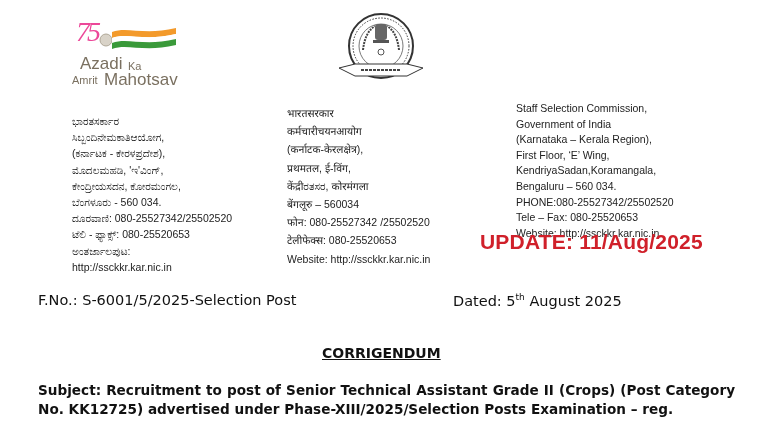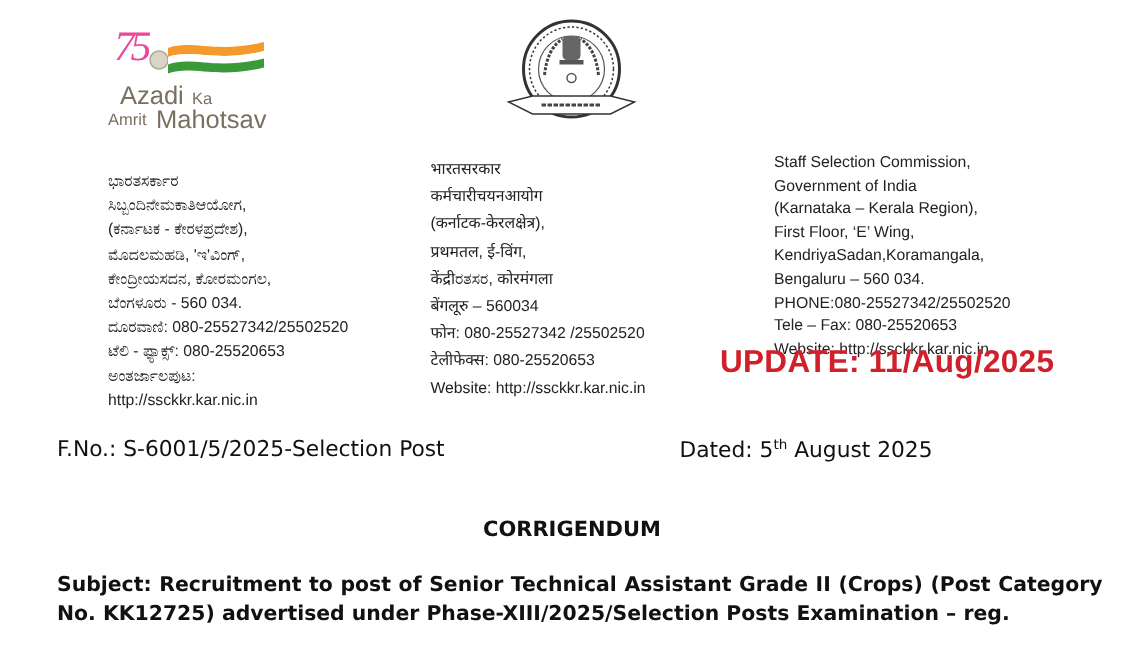--- a/index.html
+++ b/index.html
@@ -14,21 +14,21 @@
     .logo-75 .mahotsav { position:absolute; left:28px; top:54px; font-size:17px; color:#7a7060; }
     .emblem { left:335px; top:10px; width:92px; height:78px; }
     .addr { font-size:10.5px; line-height:16.2px; color:#222; }
     .addr-kn { left:56px; top:113px;margin-left:16px; }
     .addr-hi { left:287px; top:104px; line-height:18.2px; font-size:10.5px; }
     .addr-en { left:516px; top:101px; line-height:15.6px; font-size:10.5px; }
     .update { left:480px; top:230px; font-family:Liberation Sans, sans-serif; font-weight:bold; font-size:21px; color:#d0202a; letter-spacing:0.2px; }
     .fno { left:38px; top:292px; font-family:"DejaVu Sans", sans-serif; font-size:14.5px; color:#111; }
     .dated { left:453px; top:292px; font-family:"DejaVu Sans", sans-serif; font-size:14.5px; color:#111; }
     .dated sup { font-size:9px; }
-    .corr { left:322px; top:345px; font-family:"DejaVu Sans", sans-serif; font-weight:bold; font-size:14px; }
+    .corr { left:322px; top:345px; font-family:"DejaVu Sans", sans-serif; font-weight:bold; font-size:14px; text-decoration:underline; }
     .subject { left:38px; top:381px; width:697px; font-family:"DejaVu Sans", sans-serif; font-weight:bold; font-size:13.6px; line-height:19px; text-align:justify; }
   </style>
 </head>
 <body>
 
 <div class="abs logo-75">
   <span class="num">75</span>
   <svg class="flag" viewBox="0 0 80 28">
     <circle cx="8" cy="16" r="6" fill="#d9d3c8" stroke="#b0a898" stroke-width="1"></circle>
     <path d="M14 8 C30 2, 45 12, 78 4 L78 10 C45 18, 30 8, 14 14 Z" fill="#f39a2b"></path>

